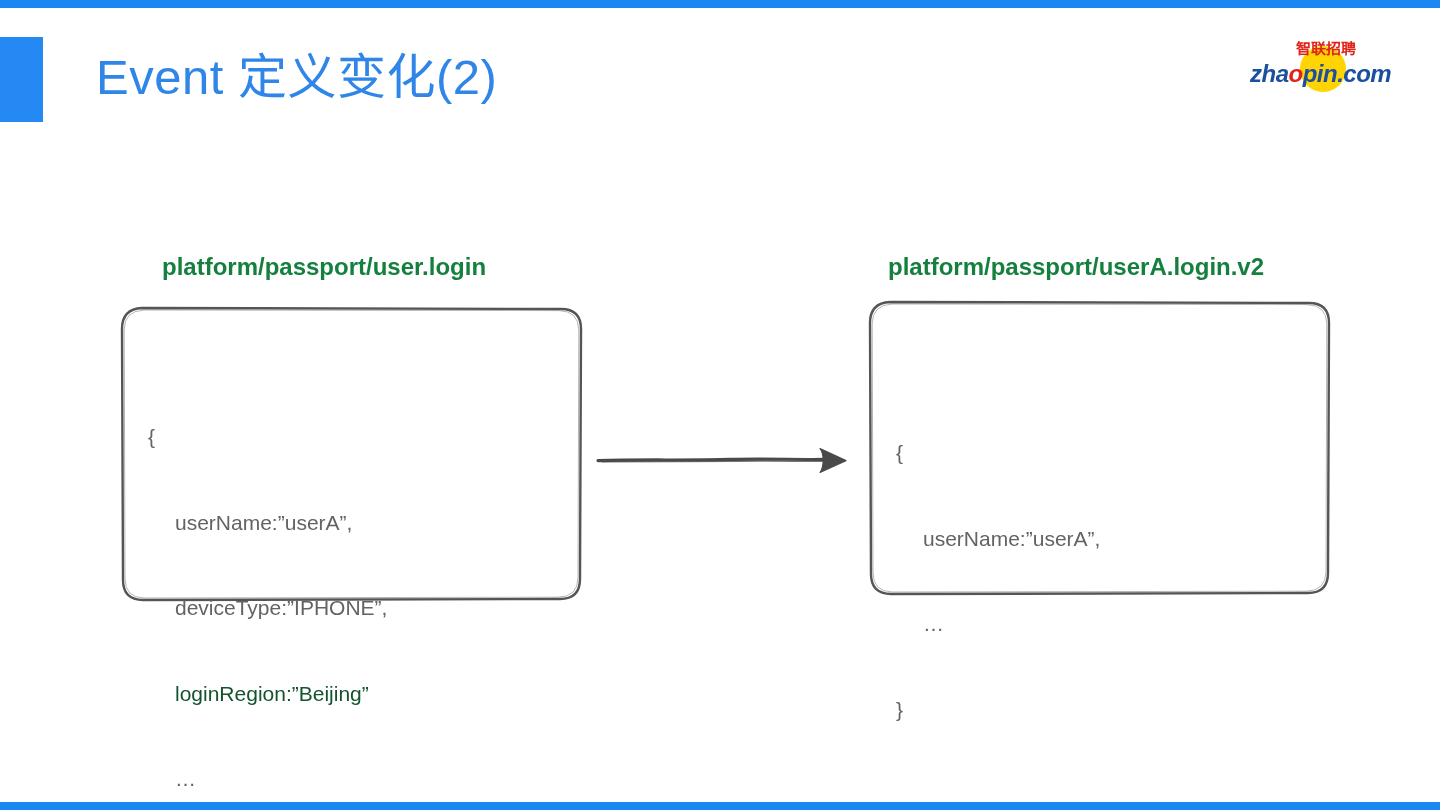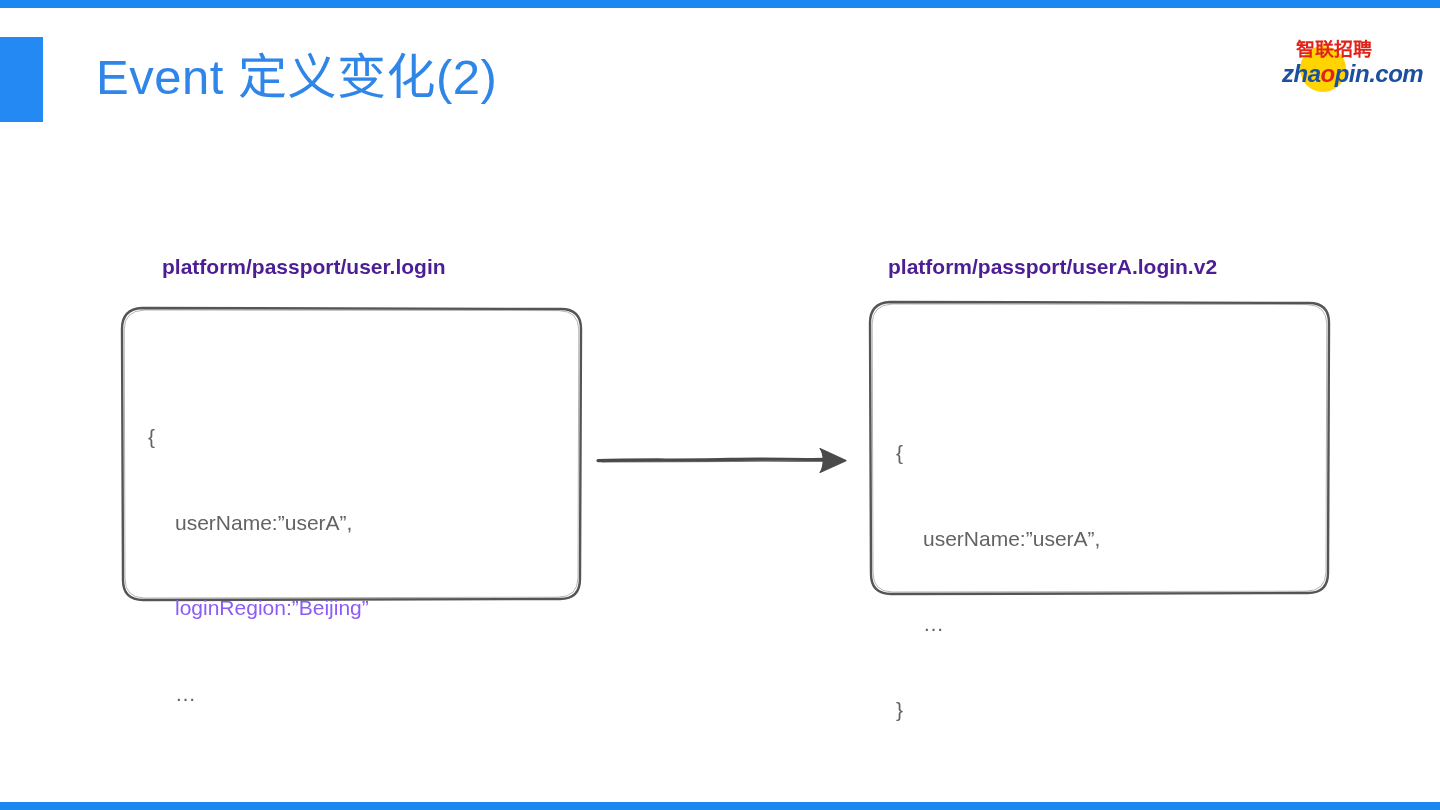--- a/index.html
+++ b/index.html
@@ -67,52 +67,51 @@
     top: 8px;
     width: 46px;
     height: 46px;
     border-radius: 50%;
     background: #ffd400;
   }
   .logo-cn {
     position: absolute;
     left: 50px;
     top: 1px;
-    font-size: 19px;
+    font-size: 15px;
     line-height: 21px;
     font-weight: 700;
     color: #e2231a;
     letter-spacing: 0px;
     font-family: "DejaVu Sans", "Liberation Sans", sans-serif;
     white-space: nowrap;
   }
   .logo-en {
     position: absolute;
     left: 4px;
     top: 22px;
     font-size: 24px;
     line-height: 28px;
     font-weight: 700;
     font-style: italic;
     color: #1b4fa0;
     letter-spacing: -0.5px;
     white-space: nowrap;
-    margin-left: 32px;
   }
   .logo-en .dot-o {
     color: #e2231a;
   }
 
   
   .panel-label {
     position: absolute;
-    font-size: 21px;
+    font-size: 24px;
     line-height: 26px;
     font-weight: 700;
-    color: #4c1d95;
+    color: #15803d;
     white-space: nowrap;
   }
   .panel-label.left  { left: 162px; top: 254px; }
   .panel-label.right { left: 888px; top: 254px; }
 
   .panel {
     position: absolute;
     box-sizing: border-box;
   }
   .panel.left  { left: 120px; top: 306px; width: 463px; height: 296px; }
@@ -132,21 +131,21 @@
     top: 60px;
     font-size: 21px;
     line-height: 28.5px;
     color: #636363;
     font-family: "Liberation Sans", "DejaVu Sans", sans-serif;
     white-space: pre;
   }
   .panel.right .code { top: 82px; }
   .code-line { display: block; }
   .code-line.indent { padding-left: 27px; }
-  .code-line.highlight { color: #8b5cf6; }
+  .code-line.highlight { color: #14532d; }
 
   
   .arrow {
     position: absolute;
     left: 596px;
     top: 438px;
     width: 252px;
     height: 44px;
     overflow: visible;
   }
@@ -174,20 +173,21 @@
 
   <div class="panel left">
     <svg class="panel-outline" viewBox="0 0 463 296" preserveAspectRatio="none">
       <path d="M 22 2 L 441 3 Q 461 3 461 23 L 460 273 Q 460 293 440 293 L 23 294 Q 3 294 3 274 L 2 23 Q 2 3 22 2 Z" fill="#ffffff" stroke="#555555" stroke-width="2.4" stroke-linecap="round" stroke-linejoin="round"></path>
       <path d="M 24 4 L 439 4.6 Q 458.5 5 458.8 24 L 458 272 Q 457.6 291 438 291.2 L 24 292 Q 5 291.6 5 272.6 L 4.2 24 Q 4 5 24 4" fill="none" stroke="#6a6a6a" stroke-width="0.9" opacity="0.55"></path>
     </svg>
 
     <div class="code">
       <span class="code-line">{</span>
       <span class="code-line indent">userName:”userA”,</span>
+      <span class="code-line indent">deviceType:”IPHONE”,</span>
       <span class="code-line indent highlight">loginRegion:”Beijing”</span>
       <span class="code-line indent">…</span>
       
     </div>
   </div>
 
   <svg class="arrow" viewBox="0 0 252 44">
     <path d="M 2 22.6 C 40 21.2, 92 22.6, 134 21.4 C 172 20.6, 200 21.8, 228 21.4" fill="none" stroke="#4a4a4a" stroke-width="3.1" stroke-linecap="round"></path>
     <path d="M 6 23.8 C 48 23.2, 96 23.6, 140 23.2 C 180 22.8, 206 23.4, 227 23.2" fill="none" stroke="#4a4a4a" stroke-width="1.5" stroke-linecap="round" opacity="0.75"></path>
     <path d="M 224 10.5 L 250 22.6 L 224 34.5 C 228 29, 228.5 16.5, 224 10.5 Z" fill="#4a4a4a" stroke="#4a4a4a" stroke-width="1.2" stroke-linejoin="round"></path>

